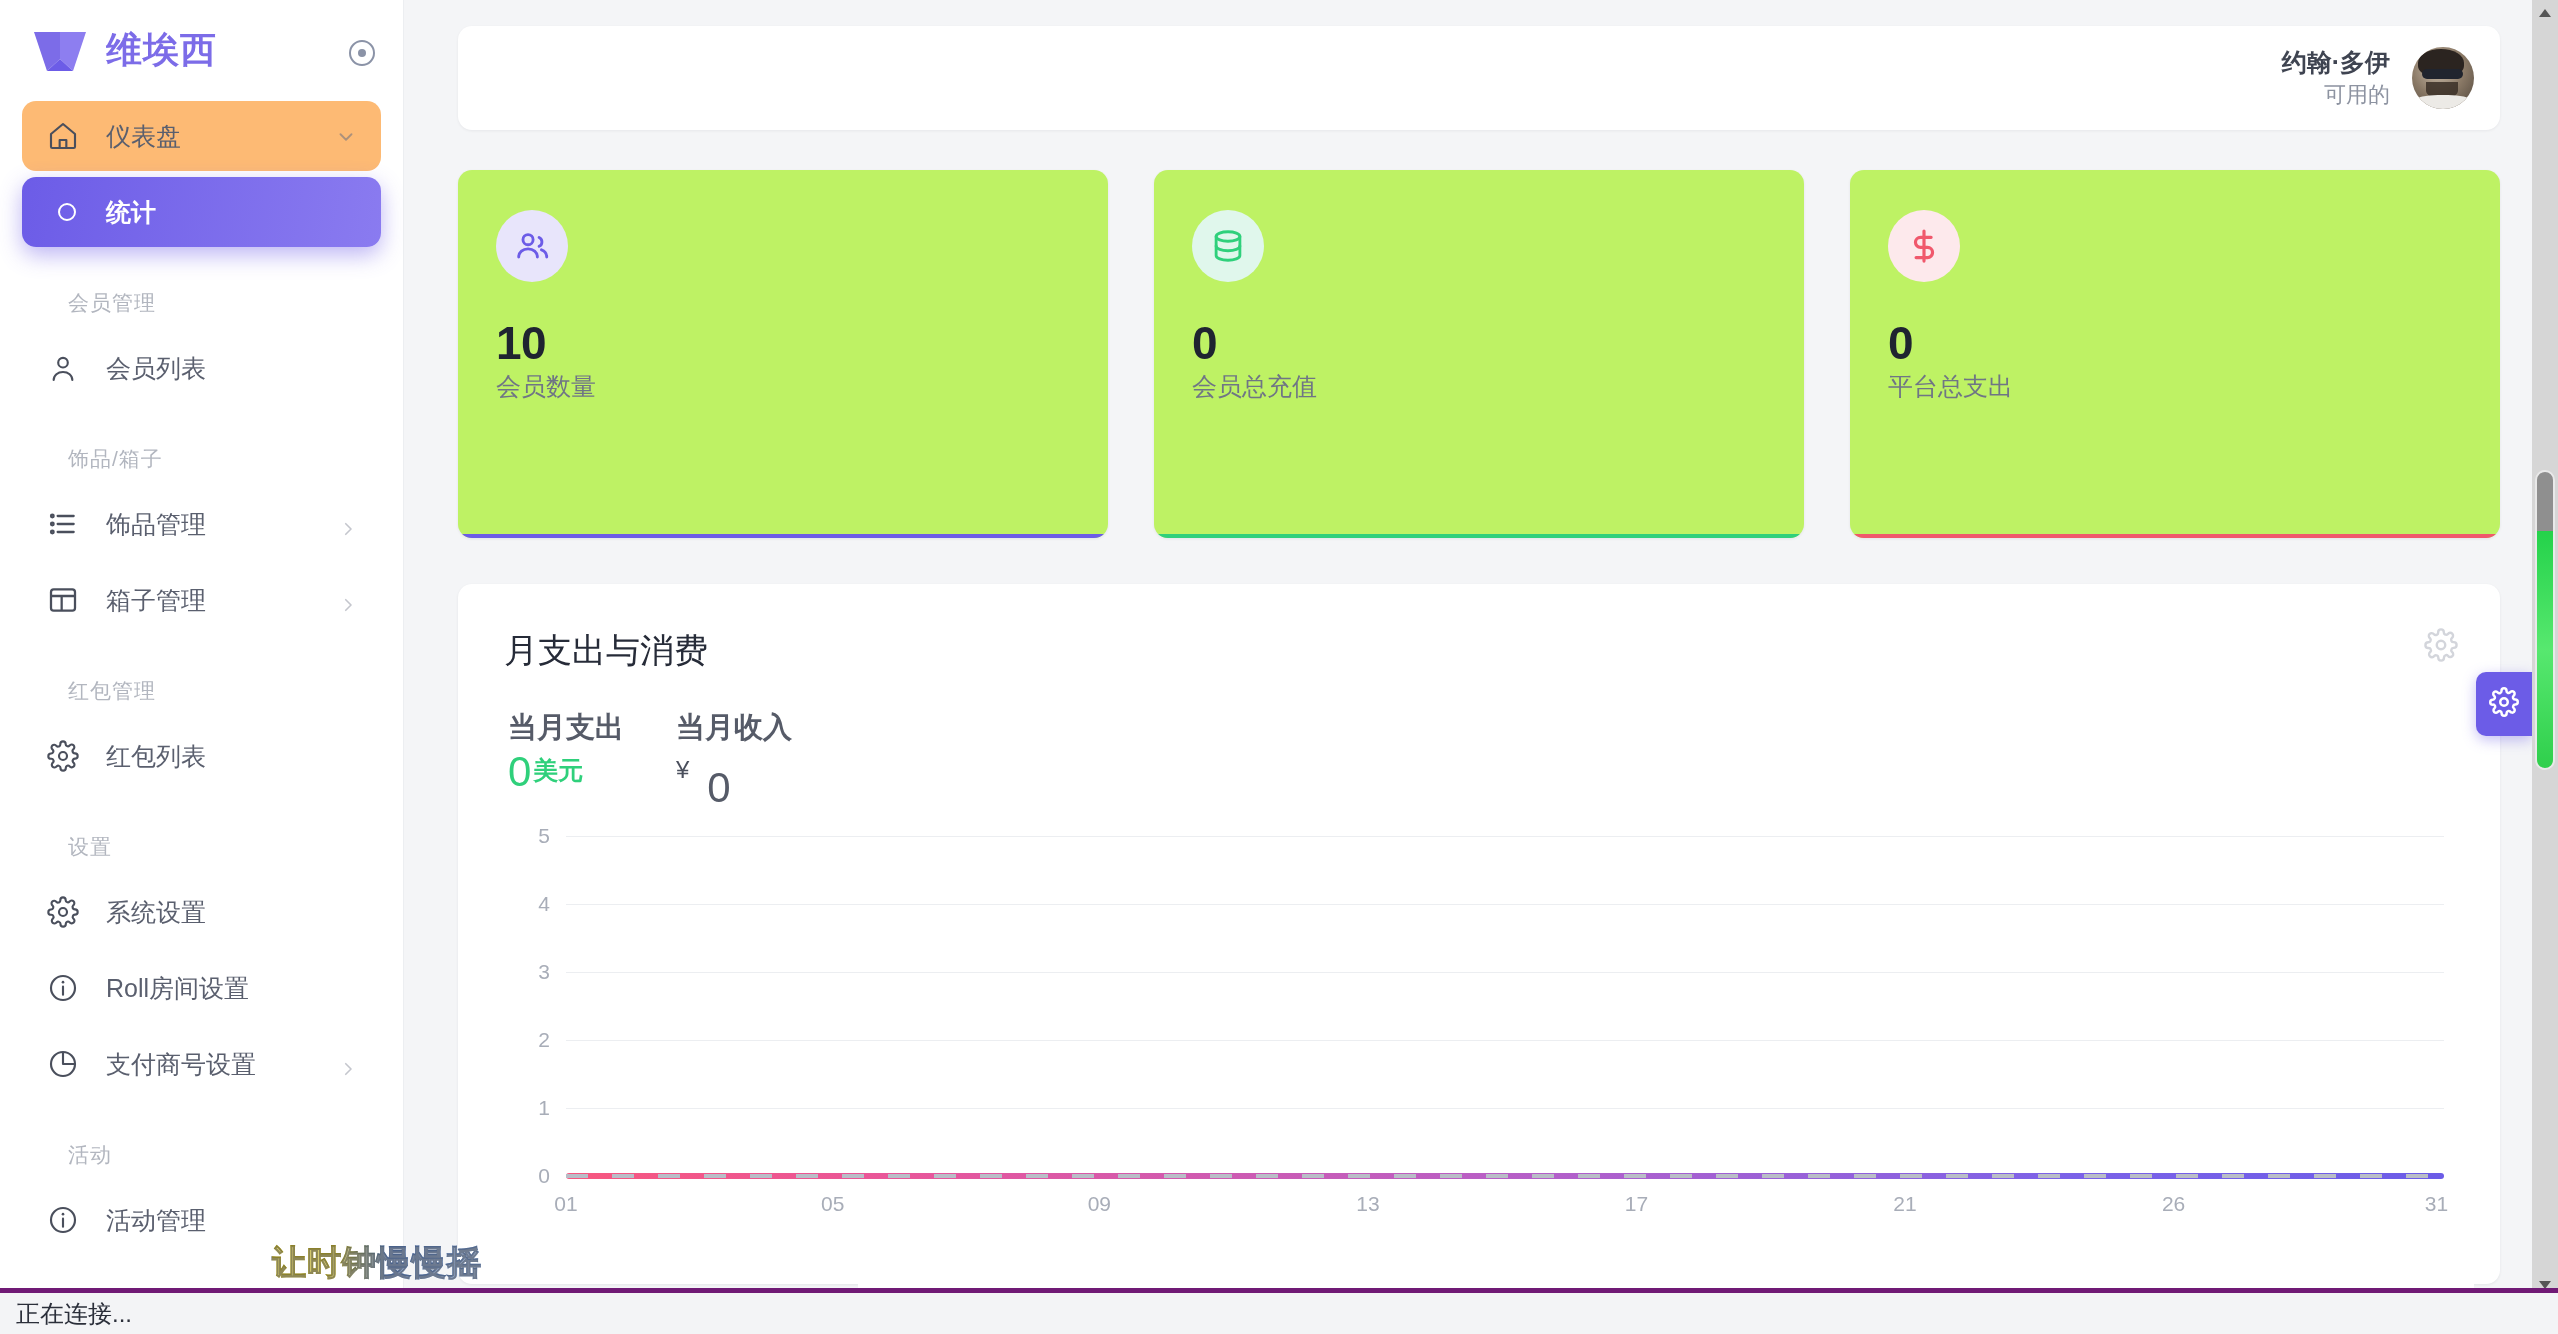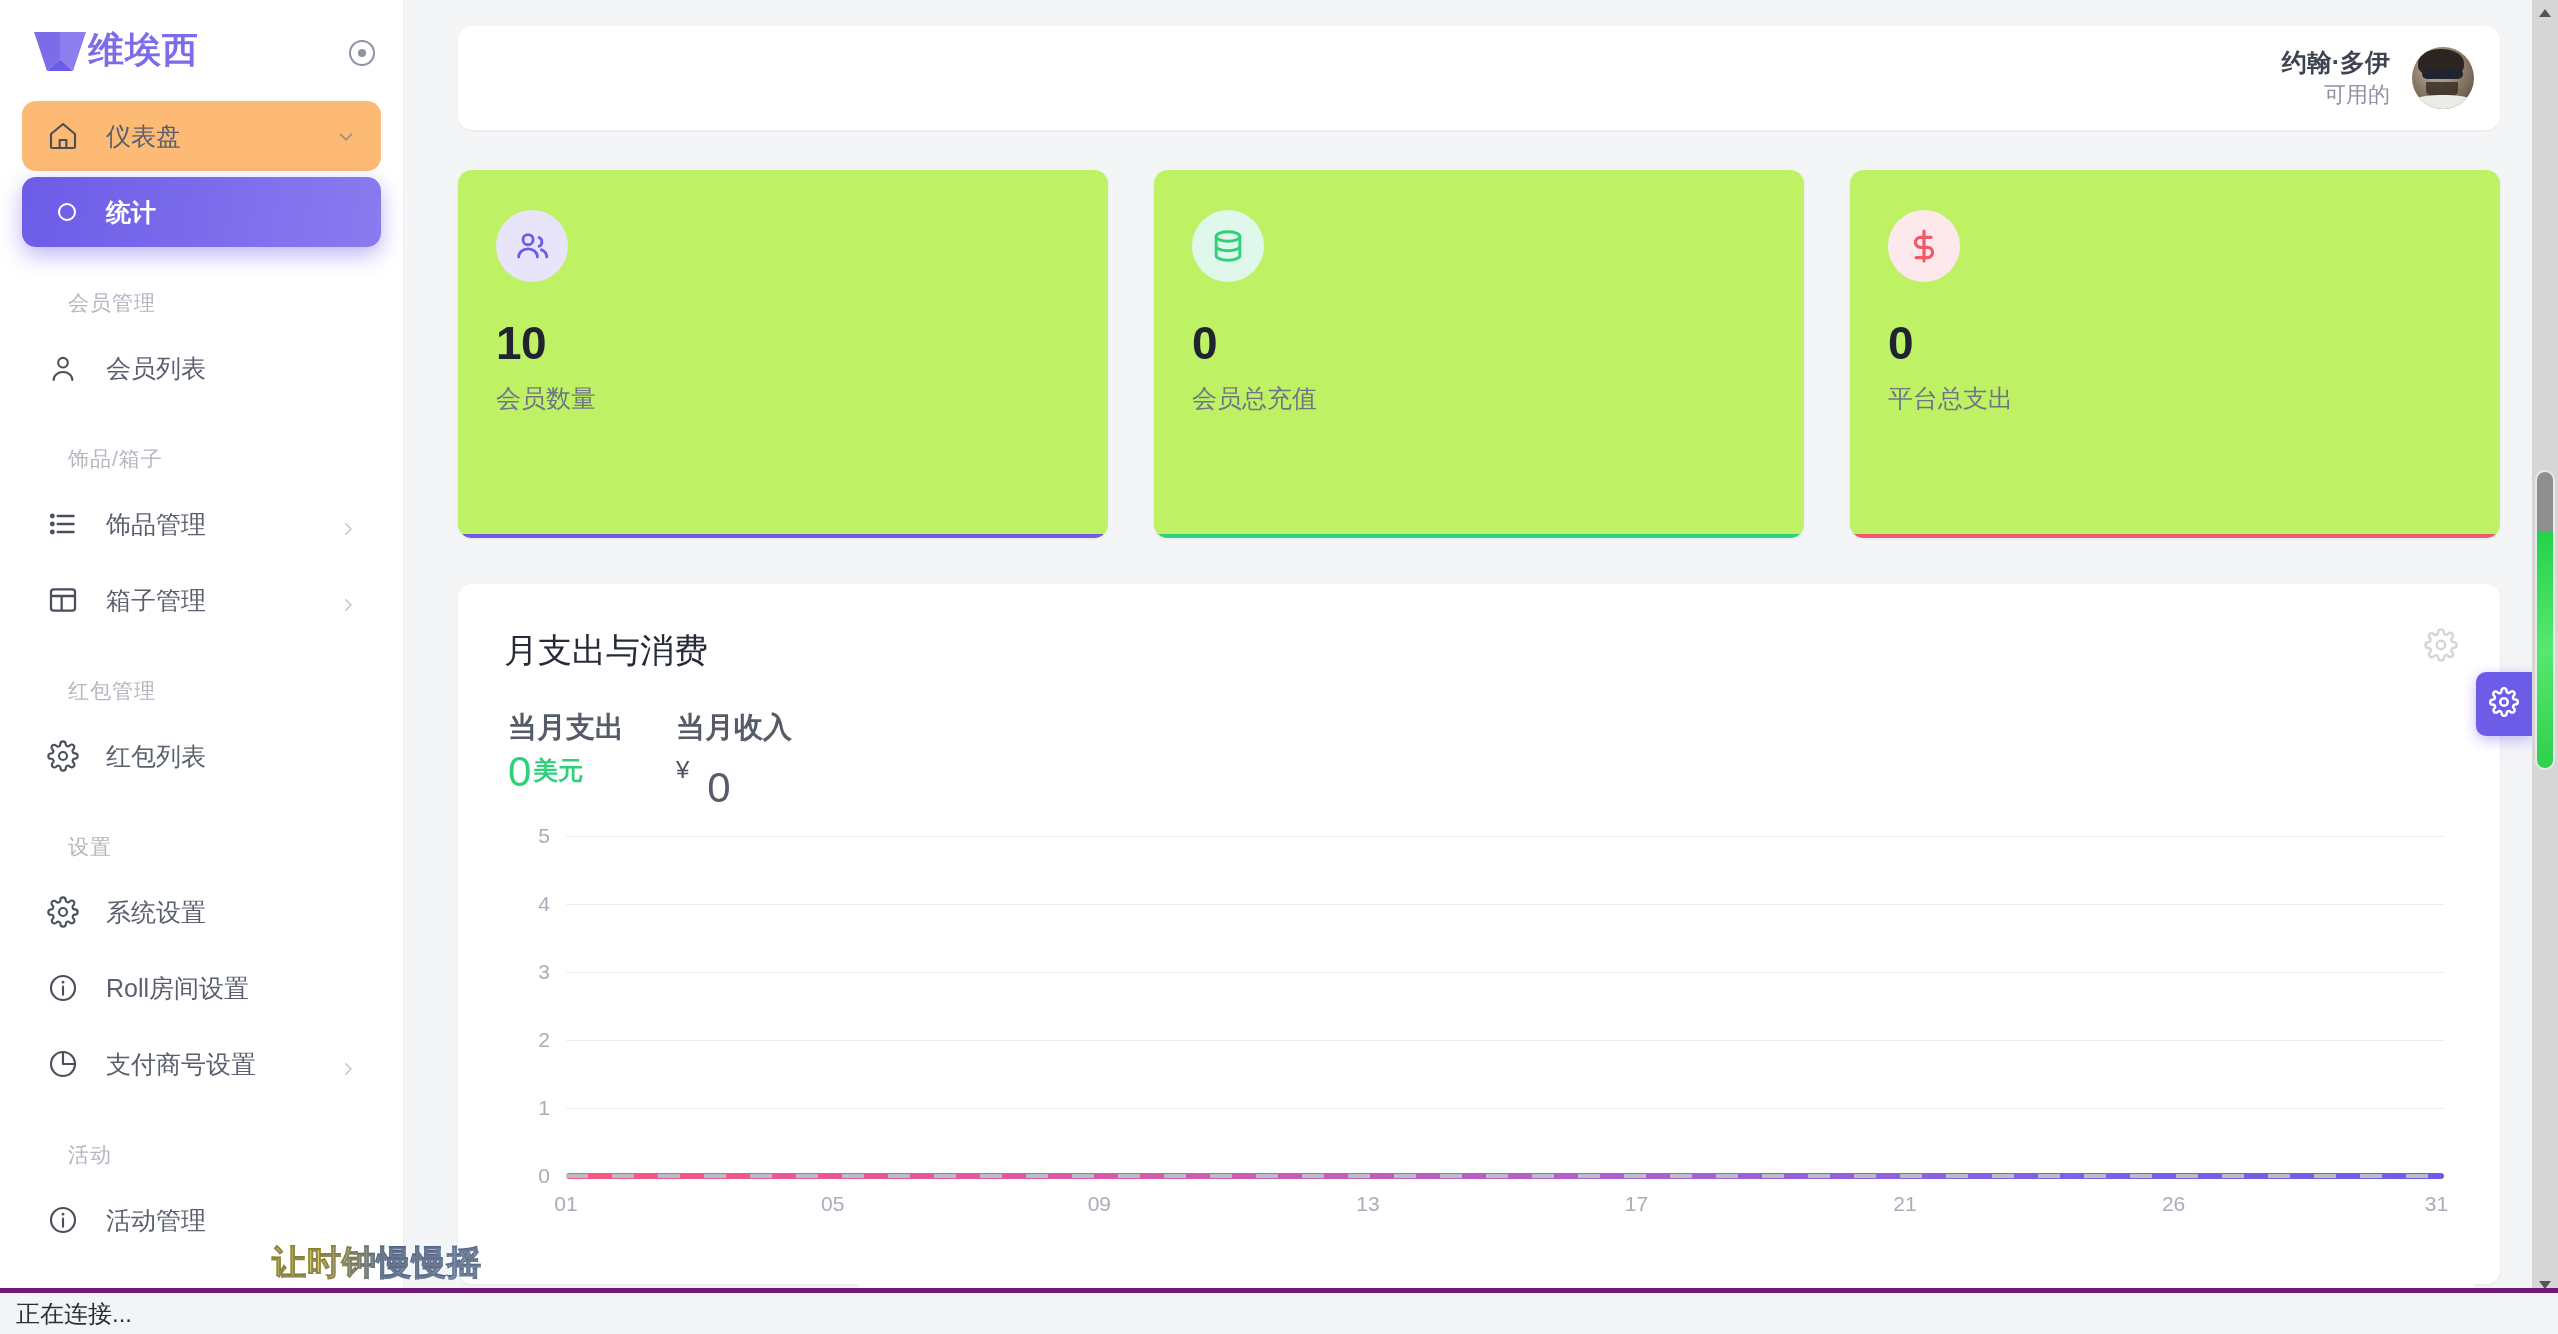--- a/index.html
+++ b/index.html
@@ -10,21 +10,21 @@
     background: #f4f5f7;
   }
   .app { position: relative; width: 2558px; height: 1334px; display: flex; }
 
   
   .sidebar {
     width: 404px; height: 1334px; background: #ffffff;
     flex: 0 0 404px; position: relative; overflow: hidden;
     border-right: 1px solid #eceef1;
   }
-  .brand { display: flex; align-items: center; padding: 26px 0 26px 32px; }
+  .brand { display: flex; align-items: center; padding: 26px 0 26px 32px; gap: 18px; }
   .brand-logo { width: 56px; height: 44px; position: relative; flex: 0 0 56px; }
   .brand-name { font-size: 36px; font-weight: 700; color: #7c6ce8; letter-spacing: 1px; }
   .brand-dot {
     position: absolute; right: 28px; top: 40px;
     width: 26px; height: 26px; border-radius: 50%;
     border: 2.5px solid #8b93a7;
   }
   .brand-dot::after {
     content: ""; position: absolute; left: 50%; top: 50%;
     transform: translate(-50%,-50%);
@@ -84,21 +84,21 @@
     flex: 1 1 0; background: #bef264; border-radius: 14px; height: 368px;
     padding: 40px 38px 0 38px; position: relative; overflow: hidden;
     box-shadow: 0 1px 3px rgba(20,25,40,.07);
   }
   .card-ico {
     width: 72px; height: 72px; border-radius: 50%;
     display: flex; align-items: center; justify-content: center;
   }
   .card-ico svg { width: 38px; height: 38px; }
   .card-value { font-size: 46px; font-weight: 800; color: #1f2430; margin-top: 34px; letter-spacing: -0.5px; }
-  .card-label { font-size: 25px; color: #6f7585; margin-top: 12px; }
+  .card-label { font-size: 25px; color: #6f7585; }
   .card-bar { position: absolute; left: 0; bottom: 0; height: 4px; width: 100%; }
 
   .chart-card {
     background: #fff; border-radius: 14px; margin-top: 46px; height: 700px;
     position: relative; padding: 44px 46px 0 46px; box-shadow: 0 1px 3px rgba(20,25,40,.07);
   }
   .chart-title { font-size: 34px; color: #262b38; font-weight: 400; }
   .chart-gear { position: absolute; right: 42px; top: 44px; width: 34px; height: 34px; opacity: .45; cursor: pointer; }
   .chart-gear svg { width: 34px; height: 34px; }
 

